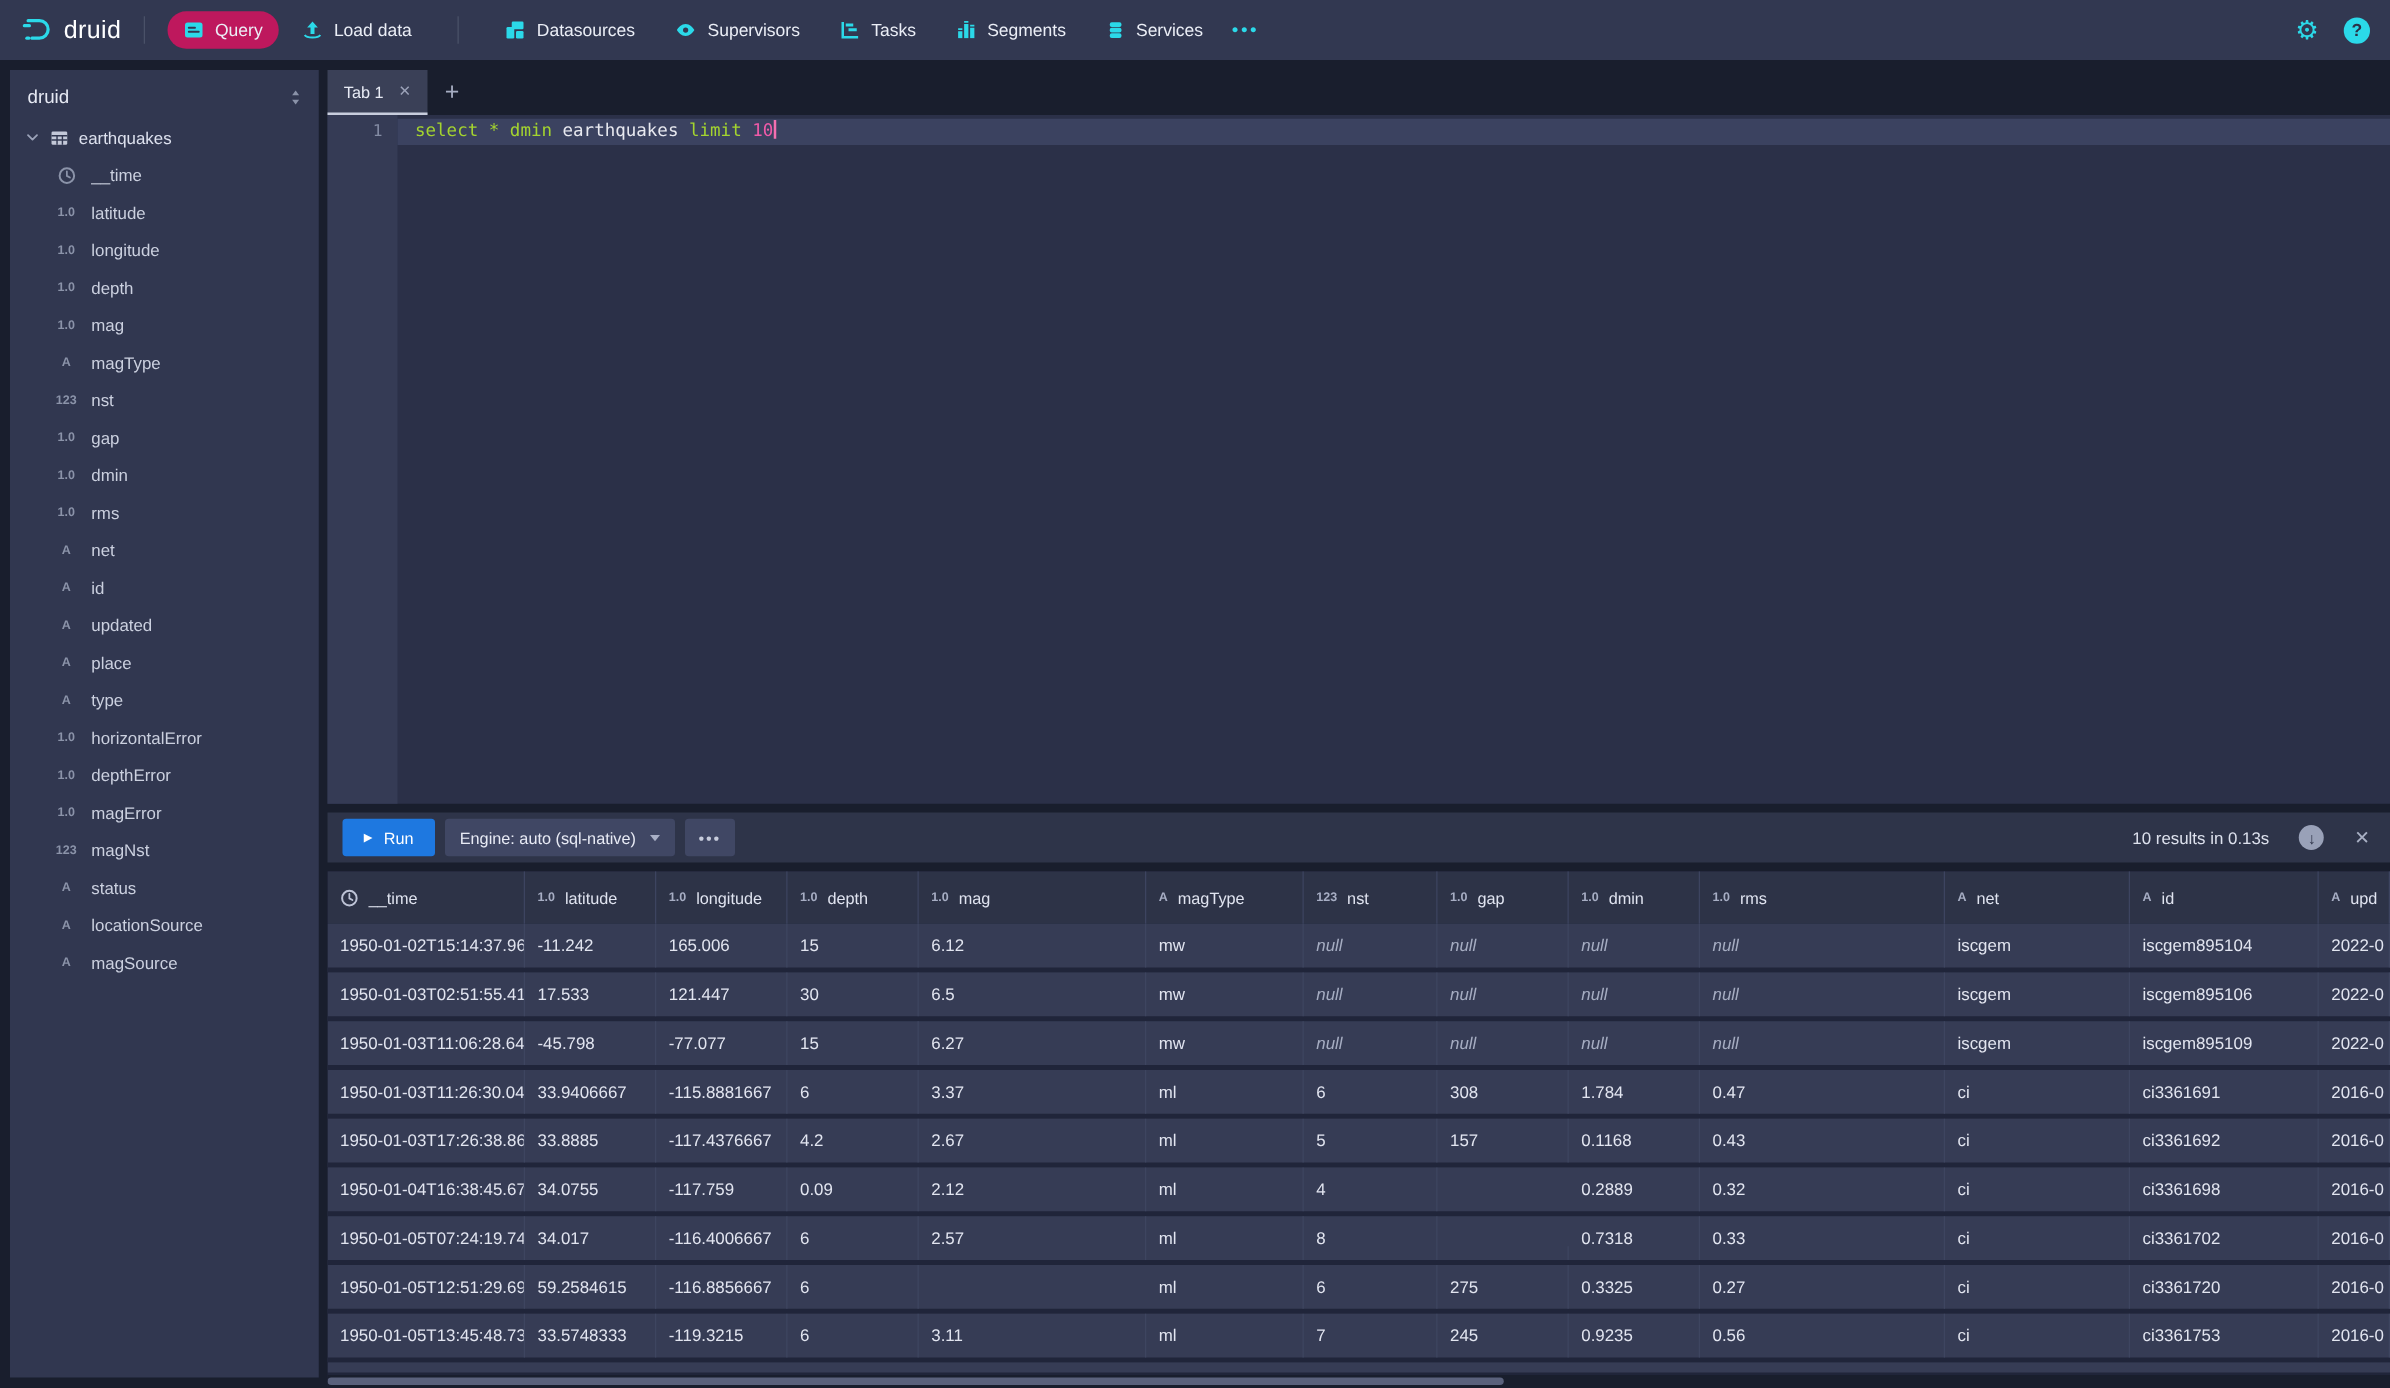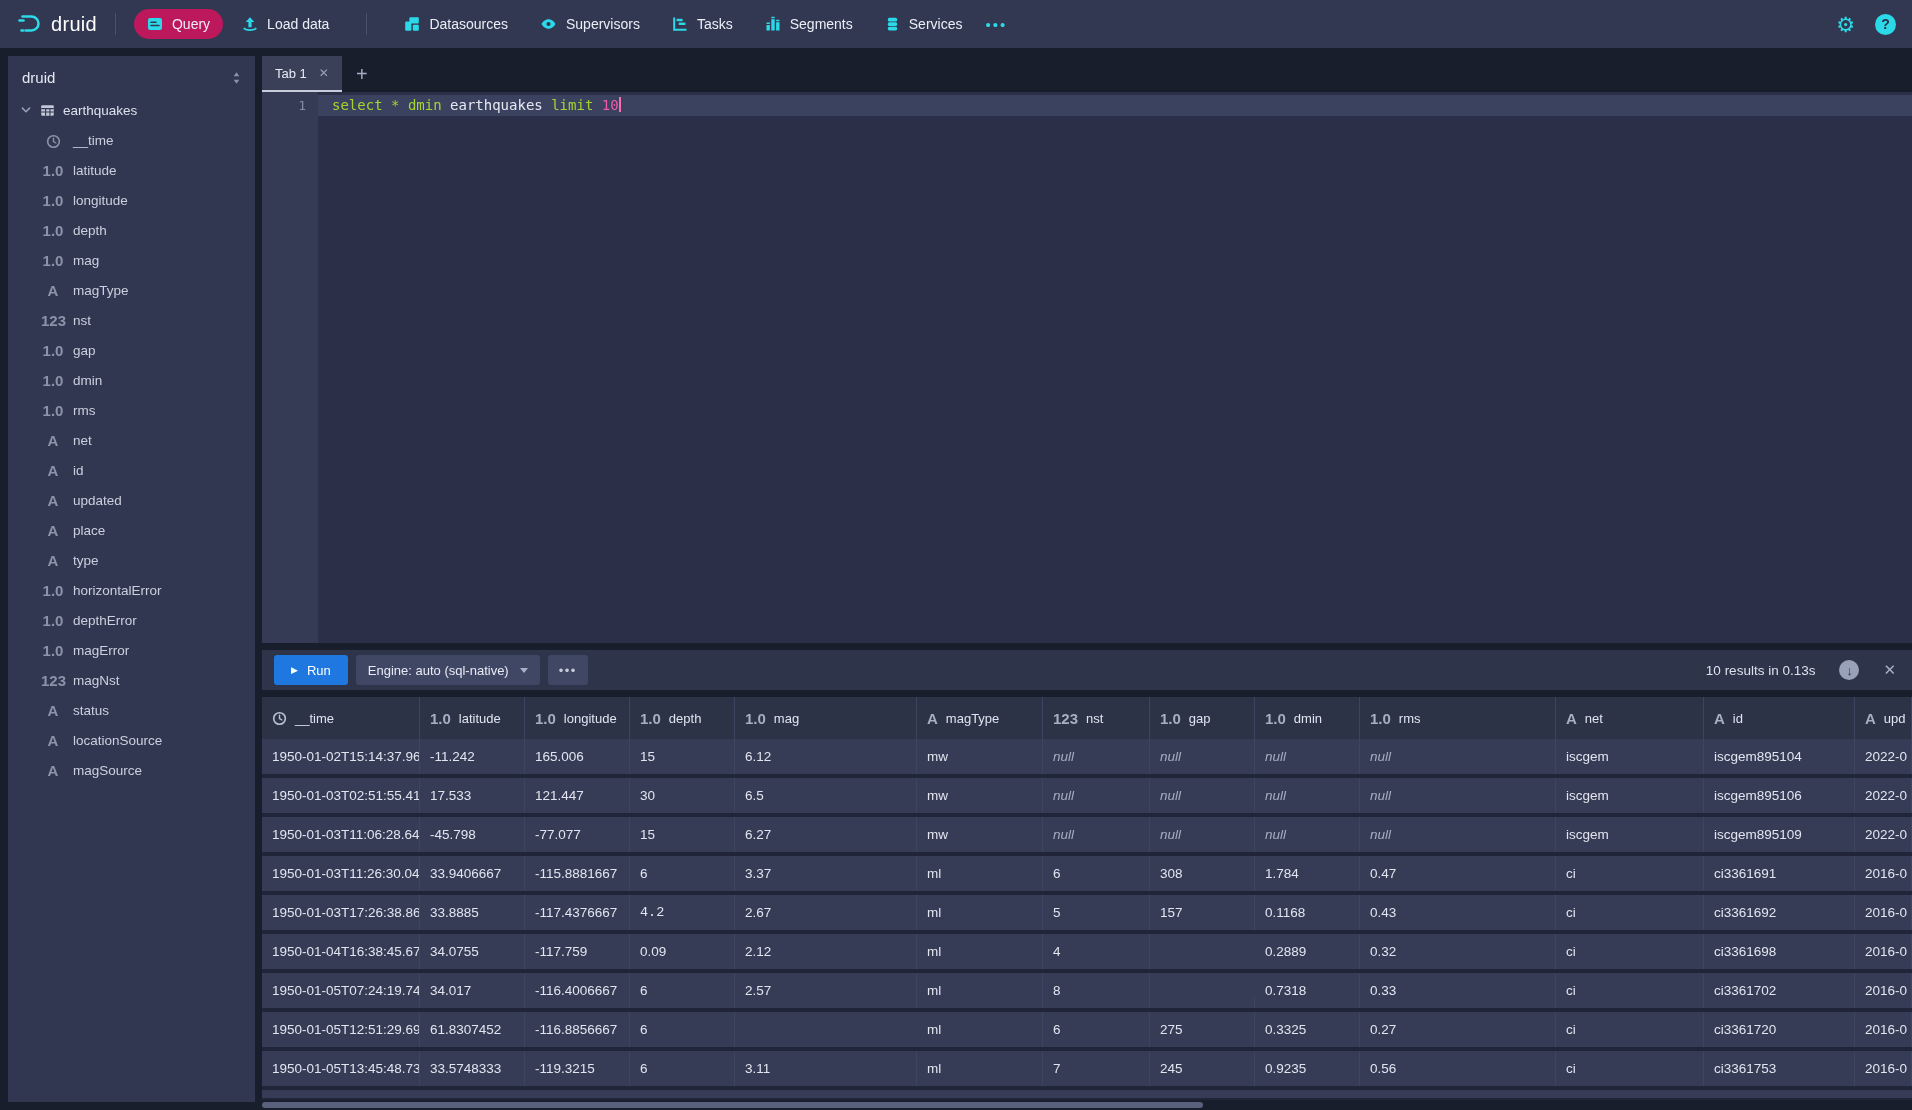--- a/index.html
+++ b/index.html
@@ -30,21 +30,21 @@
   .sidebar { width:247px; background:#313750; height:1046px; flex-shrink:0; }
   .sidebar-header { display:flex; align-items:center; justify-content:space-between;
                     padding:13px 13px 9px 14px; color:#E6E9F3; font-size:15px; }
   .sort-icon { color:#8A92A8; display:flex; cursor:pointer; }
   .tree-root { display:flex; align-items:center; gap:8px; height:30px; padding-left:12px;
                color:#DDE1EE; font-size:13.5px; cursor:pointer; }
   .chev { display:flex; color:#9BA2B8; }
   .tbl-icon { display:flex; color:#C3C8D8; }
   .tree-col { display:flex; align-items:center; gap:8px; height:30px; padding-left:33px;
               color:#CBD0DF; font-size:13.5px; cursor:pointer; }
-  .badge { color:#8B93A9; font-size:15px; font-weight:bold; width:24px; text-align:center; flex-shrink:0; }
+  .badge { color:#8B93A9; font-size:10px; font-weight:bold; width:24px; text-align:center; flex-shrink:0; }
   .badge svg { vertical-align:middle; }
 
   
   .main { flex:1; min-width:0; display:flex; flex-direction:column; }
   .tabbar { height:36px; display:flex; align-items:stretch; }
   .tab { display:flex; align-items:center; gap:12px; padding:0 13px; background:#3A4057;
          color:#E8EBF5; font-size:13px; border-bottom:2px solid #C8CDDD; cursor:pointer; }
   .tab-close { color:#9BA2B8; font-size:12px; cursor:pointer; }
   .tab-add { color:#A6ADC2; font-size:20px; padding:0 14px; display:flex; align-items:center; cursor:pointer; }
 
@@ -461,21 +461,21 @@
             <div class="t-cell" style="width: 105px;">1.784</div>
             <div class="t-cell" style="width: 196px;">0.47</div>
             <div class="t-cell" style="width: 148px;">ci</div>
             <div class="t-cell" style="width: 151px;">ci3361691</div>
             <div class="t-cell" style="width: 57px;">2016-0</div>
           </div>
           <div class="t-row">
             <div class="t-cell" style="width: 158px;">1950-01-03T17:26:38.860Z</div>
             <div class="t-cell" style="width: 105px;">33.8885</div>
             <div class="t-cell" style="width: 105px;">-117.4376667</div>
-            <div class="t-cell" style="width: 105px; font-family: Liberation Mono, monospace;">4.2</div>
+            <div class="t-cell" style="width: 105px;">4.2</div>
             <div class="t-cell" style="width: 182px;">2.67</div>
             <div class="t-cell" style="width: 126px;">ml</div>
             <div class="t-cell" style="width: 107px;">5</div>
             <div class="t-cell" style="width: 105px;">157</div>
             <div class="t-cell" style="width: 105px;">0.1168</div>
             <div class="t-cell" style="width: 196px;">0.43</div>
             <div class="t-cell" style="width: 148px;">ci</div>
             <div class="t-cell" style="width: 151px;">ci3361692</div>
             <div class="t-cell" style="width: 57px;">2016-0</div>
           </div>
@@ -504,21 +504,21 @@
             <div class="t-cell" style="width: 107px;">8</div>
             <div class="t-cell" style="width: 105px; margin-top: 24px;">239</div>
             <div class="t-cell" style="width: 105px;">0.7318</div>
             <div class="t-cell" style="width: 196px;">0.33</div>
             <div class="t-cell" style="width: 148px;">ci</div>
             <div class="t-cell" style="width: 151px;">ci3361702</div>
             <div class="t-cell" style="width: 57px;">2016-0</div>
           </div>
           <div class="t-row">
             <div class="t-cell" style="width: 158px;">1950-01-05T12:51:29.690Z</div>
-            <div class="t-cell" style="width: 105px;">61.8307452</div>
+            <div class="t-cell" style="width: 105px;">59.2584615</div>
             <div class="t-cell" style="width: 105px;">-116.8856667</div>
             <div class="t-cell" style="width: 105px;">6</div>
             <div class="t-cell" style="width: 182px; margin-top: 40px;">2.31</div>
             <div class="t-cell" style="width: 126px;">ml</div>
             <div class="t-cell" style="width: 107px;">6</div>
             <div class="t-cell" style="width: 105px;">275</div>
             <div class="t-cell" style="width: 105px;">0.3325</div>
             <div class="t-cell" style="width: 196px;">0.27</div>
             <div class="t-cell" style="width: 148px;">ci</div>
             <div class="t-cell" style="width: 151px;">ci3361720</div>

